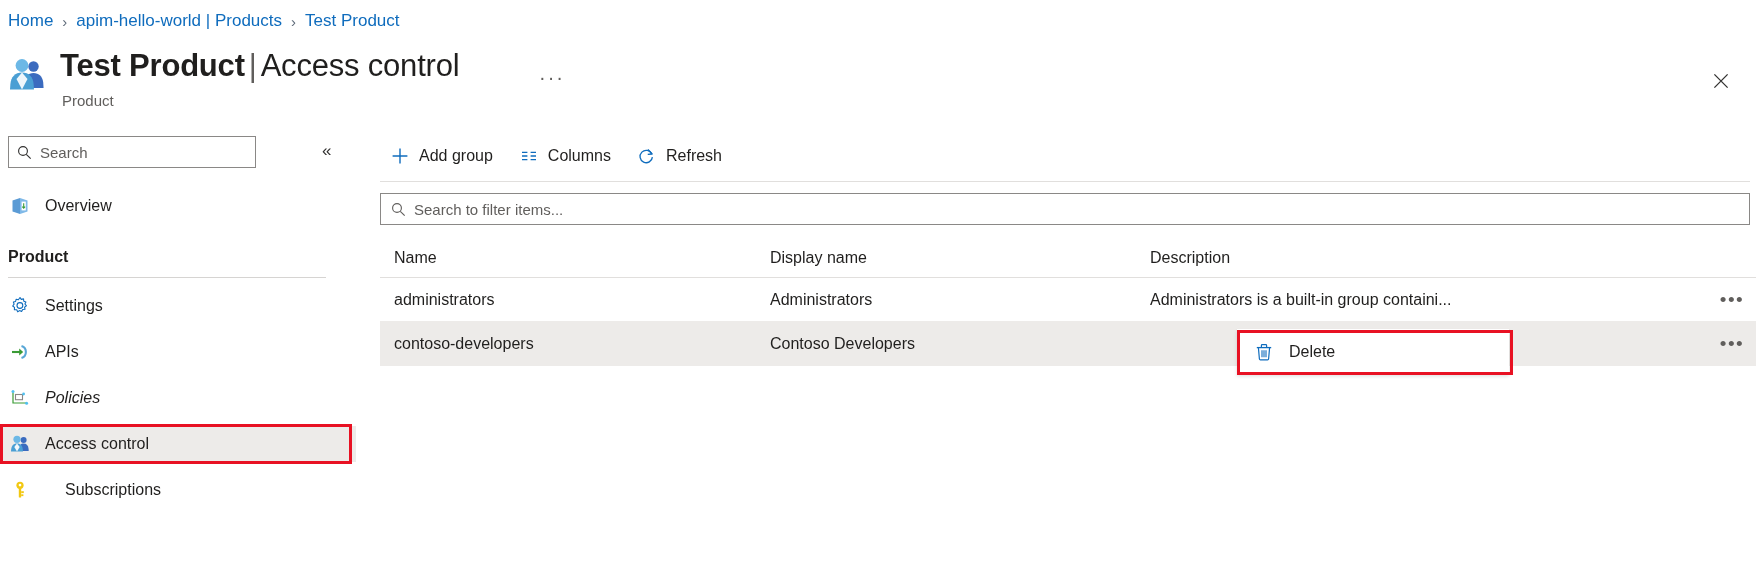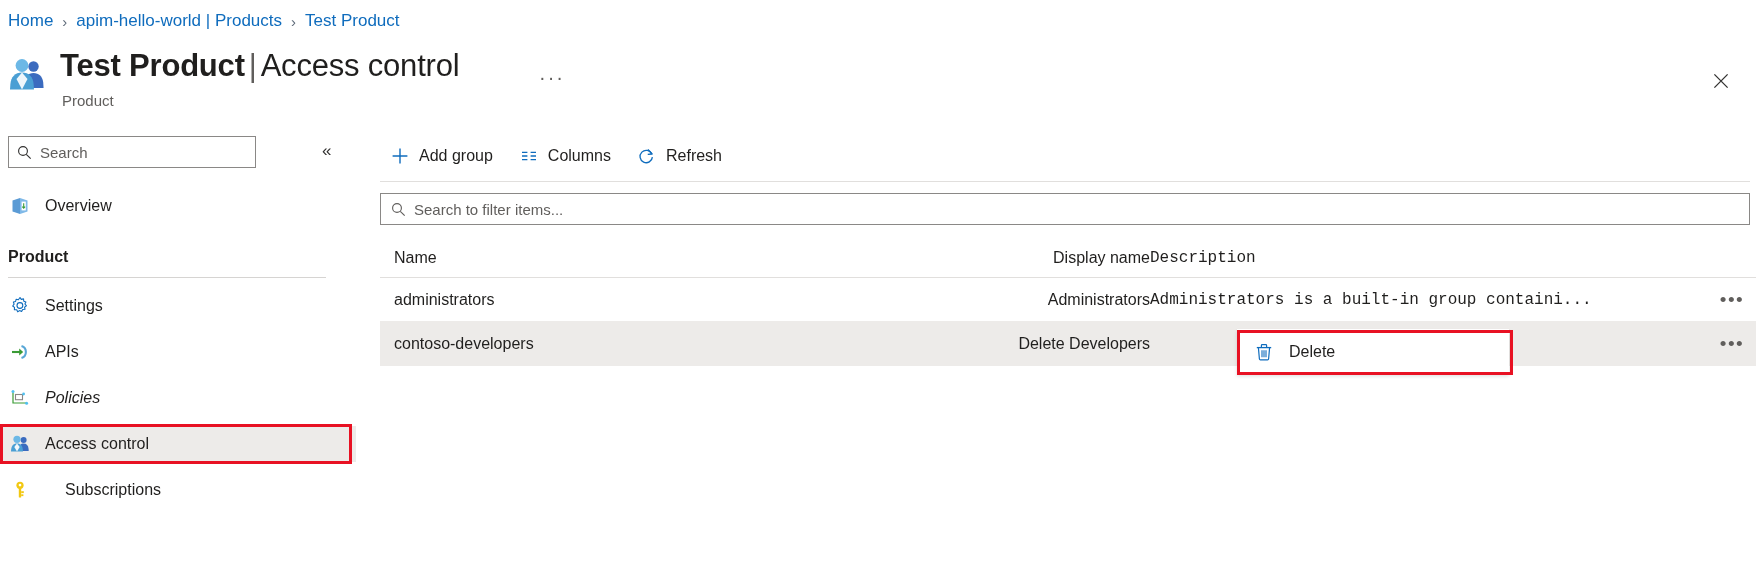--- a/index.html
+++ b/index.html
@@ -275,22 +275,22 @@
   }
   .grid-head {
     height: 40px;
     font-weight: 400;
     color: #201f1e;
     border-bottom: 1px solid #e1dfdd;
   }
   .grid-body-row { cursor: pointer; }
   .grid-body-row.selected { background: #edebe9; }
   .c-name  { width: 390px; padding-left: 14px; }
-  .c-disp  { width: 380px; text-align: right; }
-  .c-desc  { flex: 1 1 auto; white-space: nowrap; overflow: hidden; text-overflow: ellipsis; font-family: Liberation Mono, monospace; }
+  .c-disp  { width: 380px; }
+  .c-desc  { flex: 1 1 auto; white-space: nowrap; overflow: hidden; text-overflow: ellipsis; }
   .row-menu {
     position: absolute;
     right: 8px;
     top: 50%;
     transform: translateY(-50%);
     width: 32px;
     height: 28px;
     display: flex;
     align-items: center;
     justify-content: center;
@@ -516,21 +516,21 @@
 
       <div class="grid-row grid-body-row">
         <div class="c-name">administrators</div>
         <div class="c-disp">Administrators</div>
         <div class="c-desc">Administrators is a built-in group containi...</div>
         <div class="row-menu">•••</div>
       </div>
 
       <div class="grid-row grid-body-row selected">
         <div class="c-name">contoso-developers</div>
-        <div class="c-disp">Delete Developers</div>
+        <div class="c-disp">Contoso Developers</div>
         <div class="c-desc"></div>
         <div class="row-menu">•••</div>
       </div>
     </div>
   </div>
 
   <div id="context-menu">
     <span class="menu-ico">
       <svg width="20" height="20" viewBox="0 0 20 20">
         <path d="M4.4 5.6 L5.4 17 A1 1 0 0 0 6.4 17.8 L13.6 17.8 A1 1 0 0 0 14.6 17 L15.6 5.6" fill="none" stroke="#0f6cbd" stroke-width="1.2"></path>

